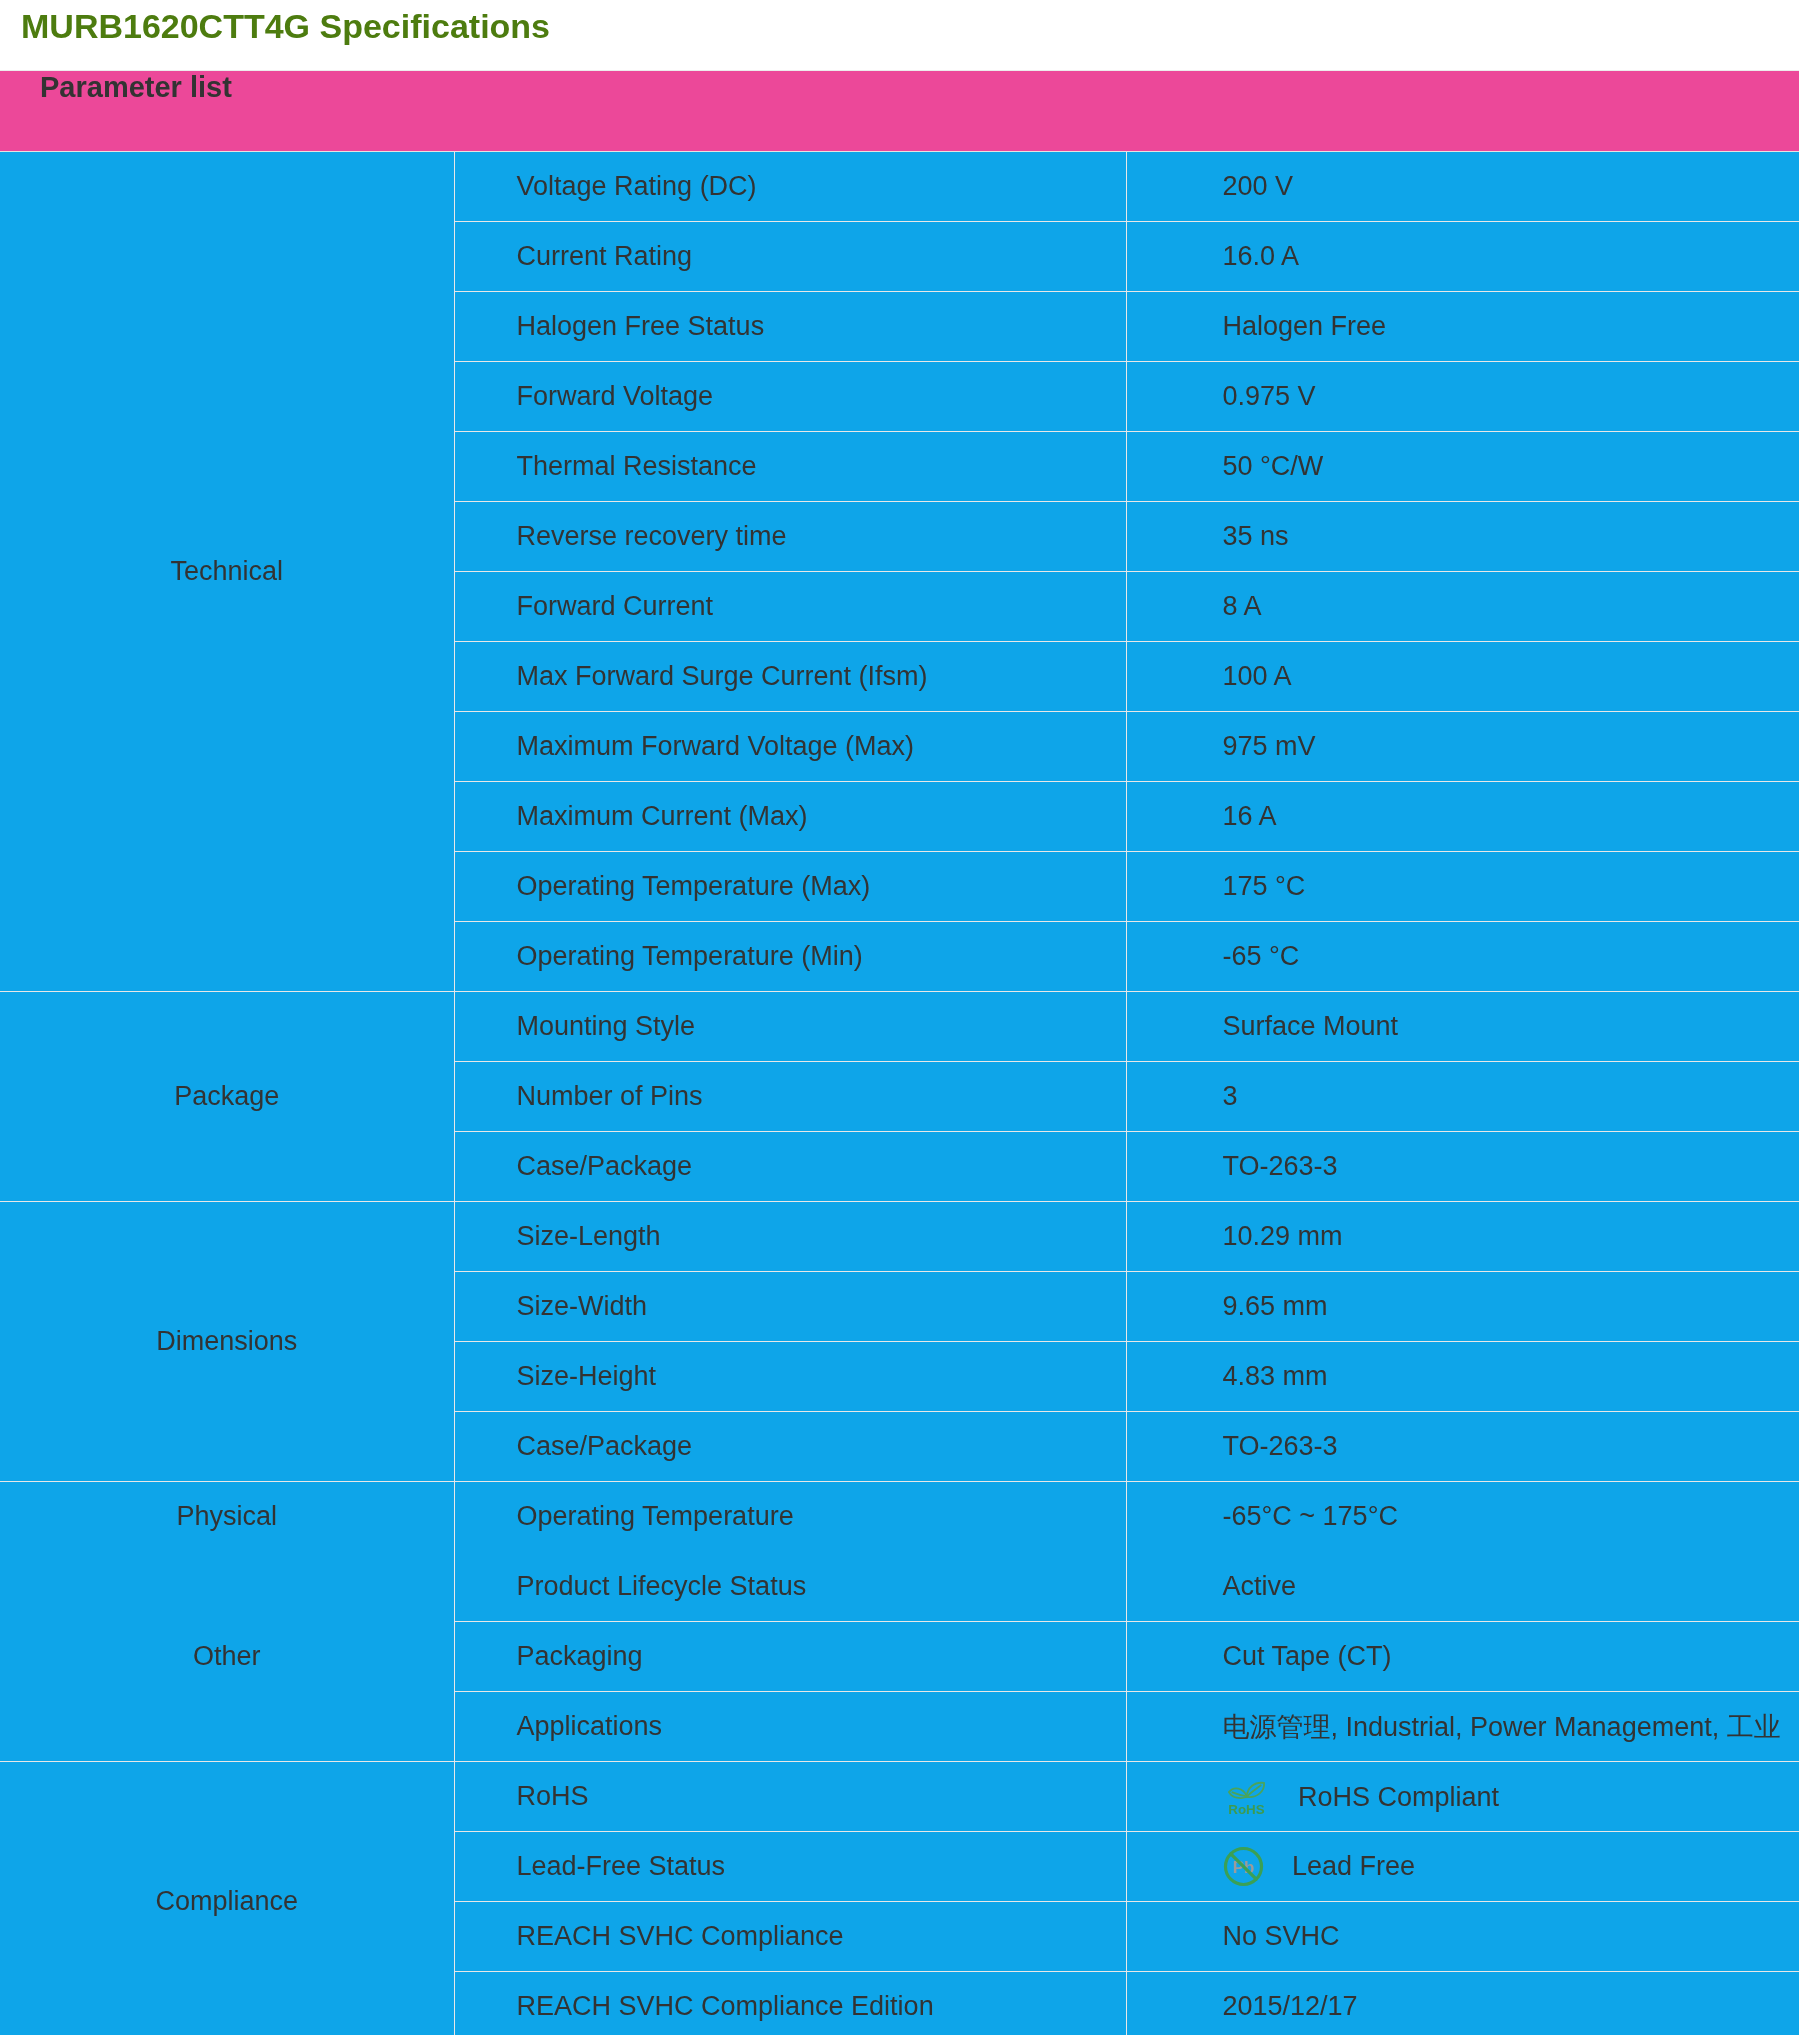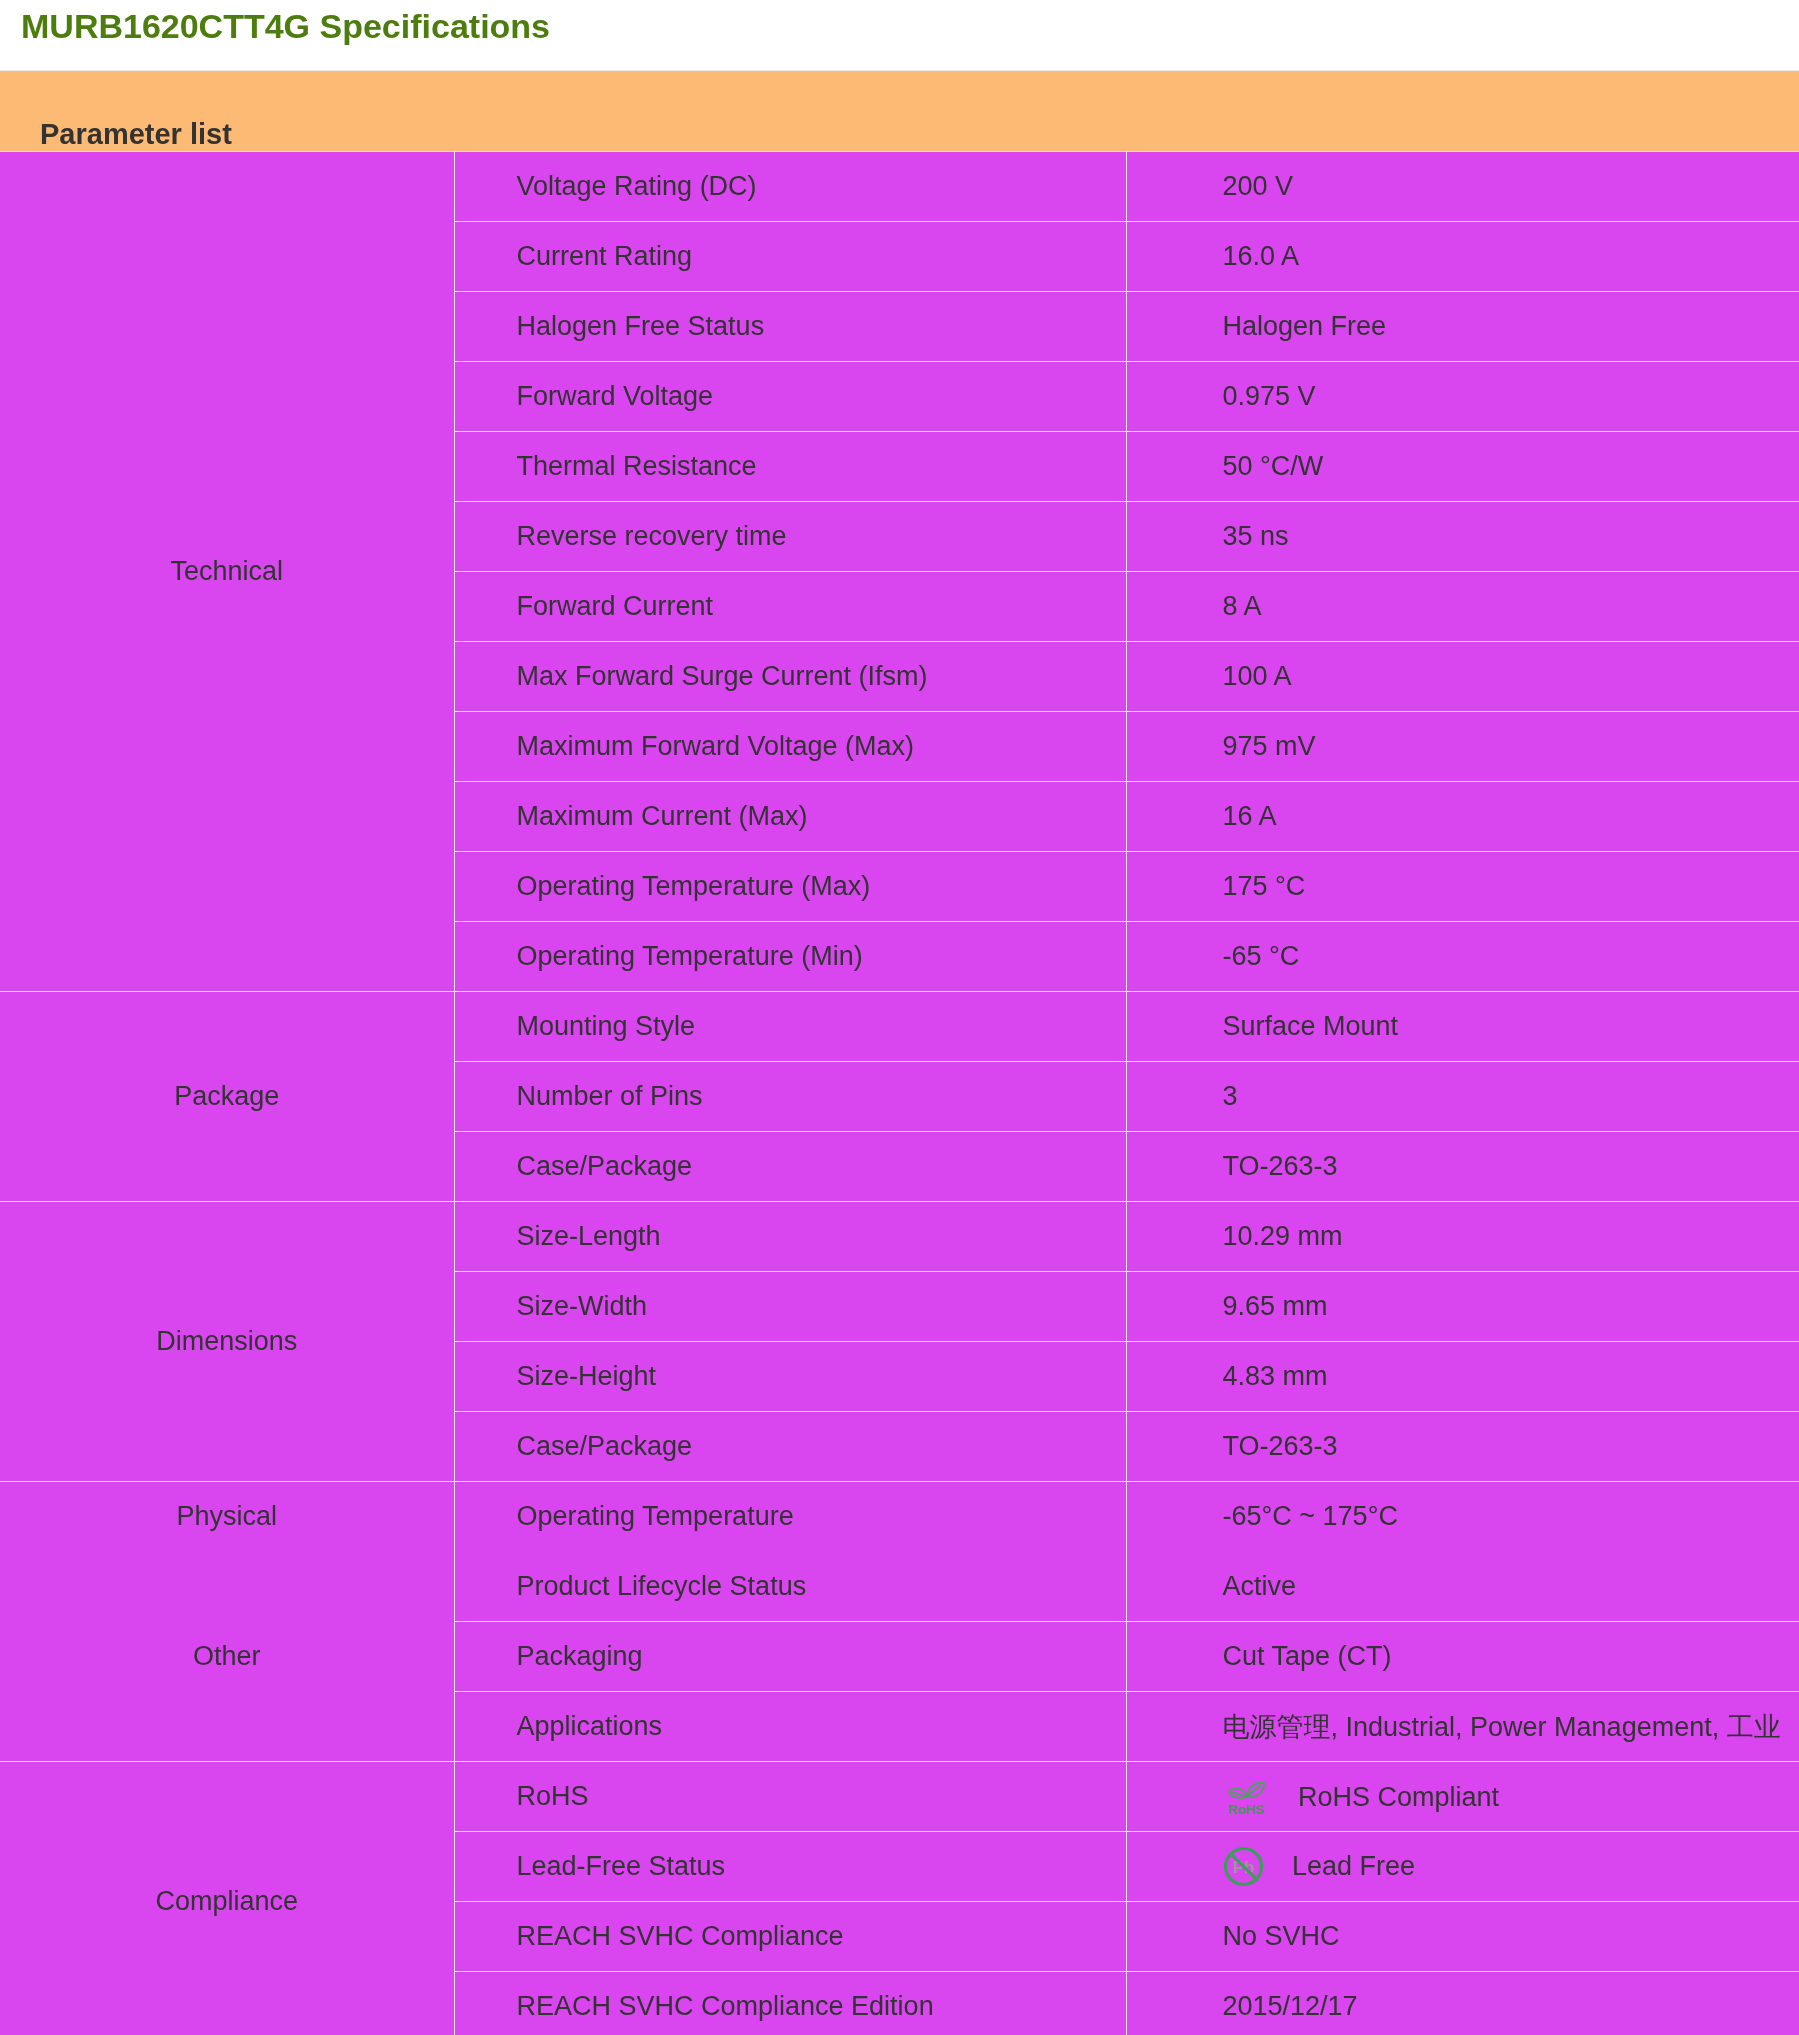--- a/index.html
+++ b/index.html
@@ -16,25 +16,25 @@
     padding: 8.5px 0 0 21px;
     font-size: 34px;
     line-height: 34px;
     font-weight: bold;
     color: #4d7c0f;
   }
   .section-bar {
     margin-top: 27px;
     height: 82px;
     box-sizing: border-box;
-    background: #fdba74;
+    background: #ec4899;
     border-top: 0.7px solid #ececec;
     border-bottom: 0.7px solid #e3e3e3;
     display: flex;
-    align-items: flex-end;
+    align-items: flex-start;
     padding-left: 40px;
   }
   .section-bar span {
     font-size: 29px;
     font-weight: bold;
     color: #333333;
   }
   table.spec-table {
     border-collapse: collapse;
     table-layout: fixed;
@@ -42,21 +42,21 @@
   }
   col.c1 { width: 454px; }
   col.c2 { width: 672px; }
   col.c3 { width: 674px; }
   .spec-table tr { height: 70px; }
   .spec-table td {
     box-sizing: border-box;
     vertical-align: middle;
     font-size: 27px;
     color: #333333;
-    background: #d946ef;
+    background: #0ea5e9;
   }
   td.cat {
     text-align: center;
     border-top: 0.7px solid #e8e8e8;
     border-right: 0.7px solid #e8e8e8;
   }
   td.param {
     padding-left: 62px;
     border-top: 0.7px solid #e8e8e8;
     border-right: 0.7px solid #e8e8e8;

